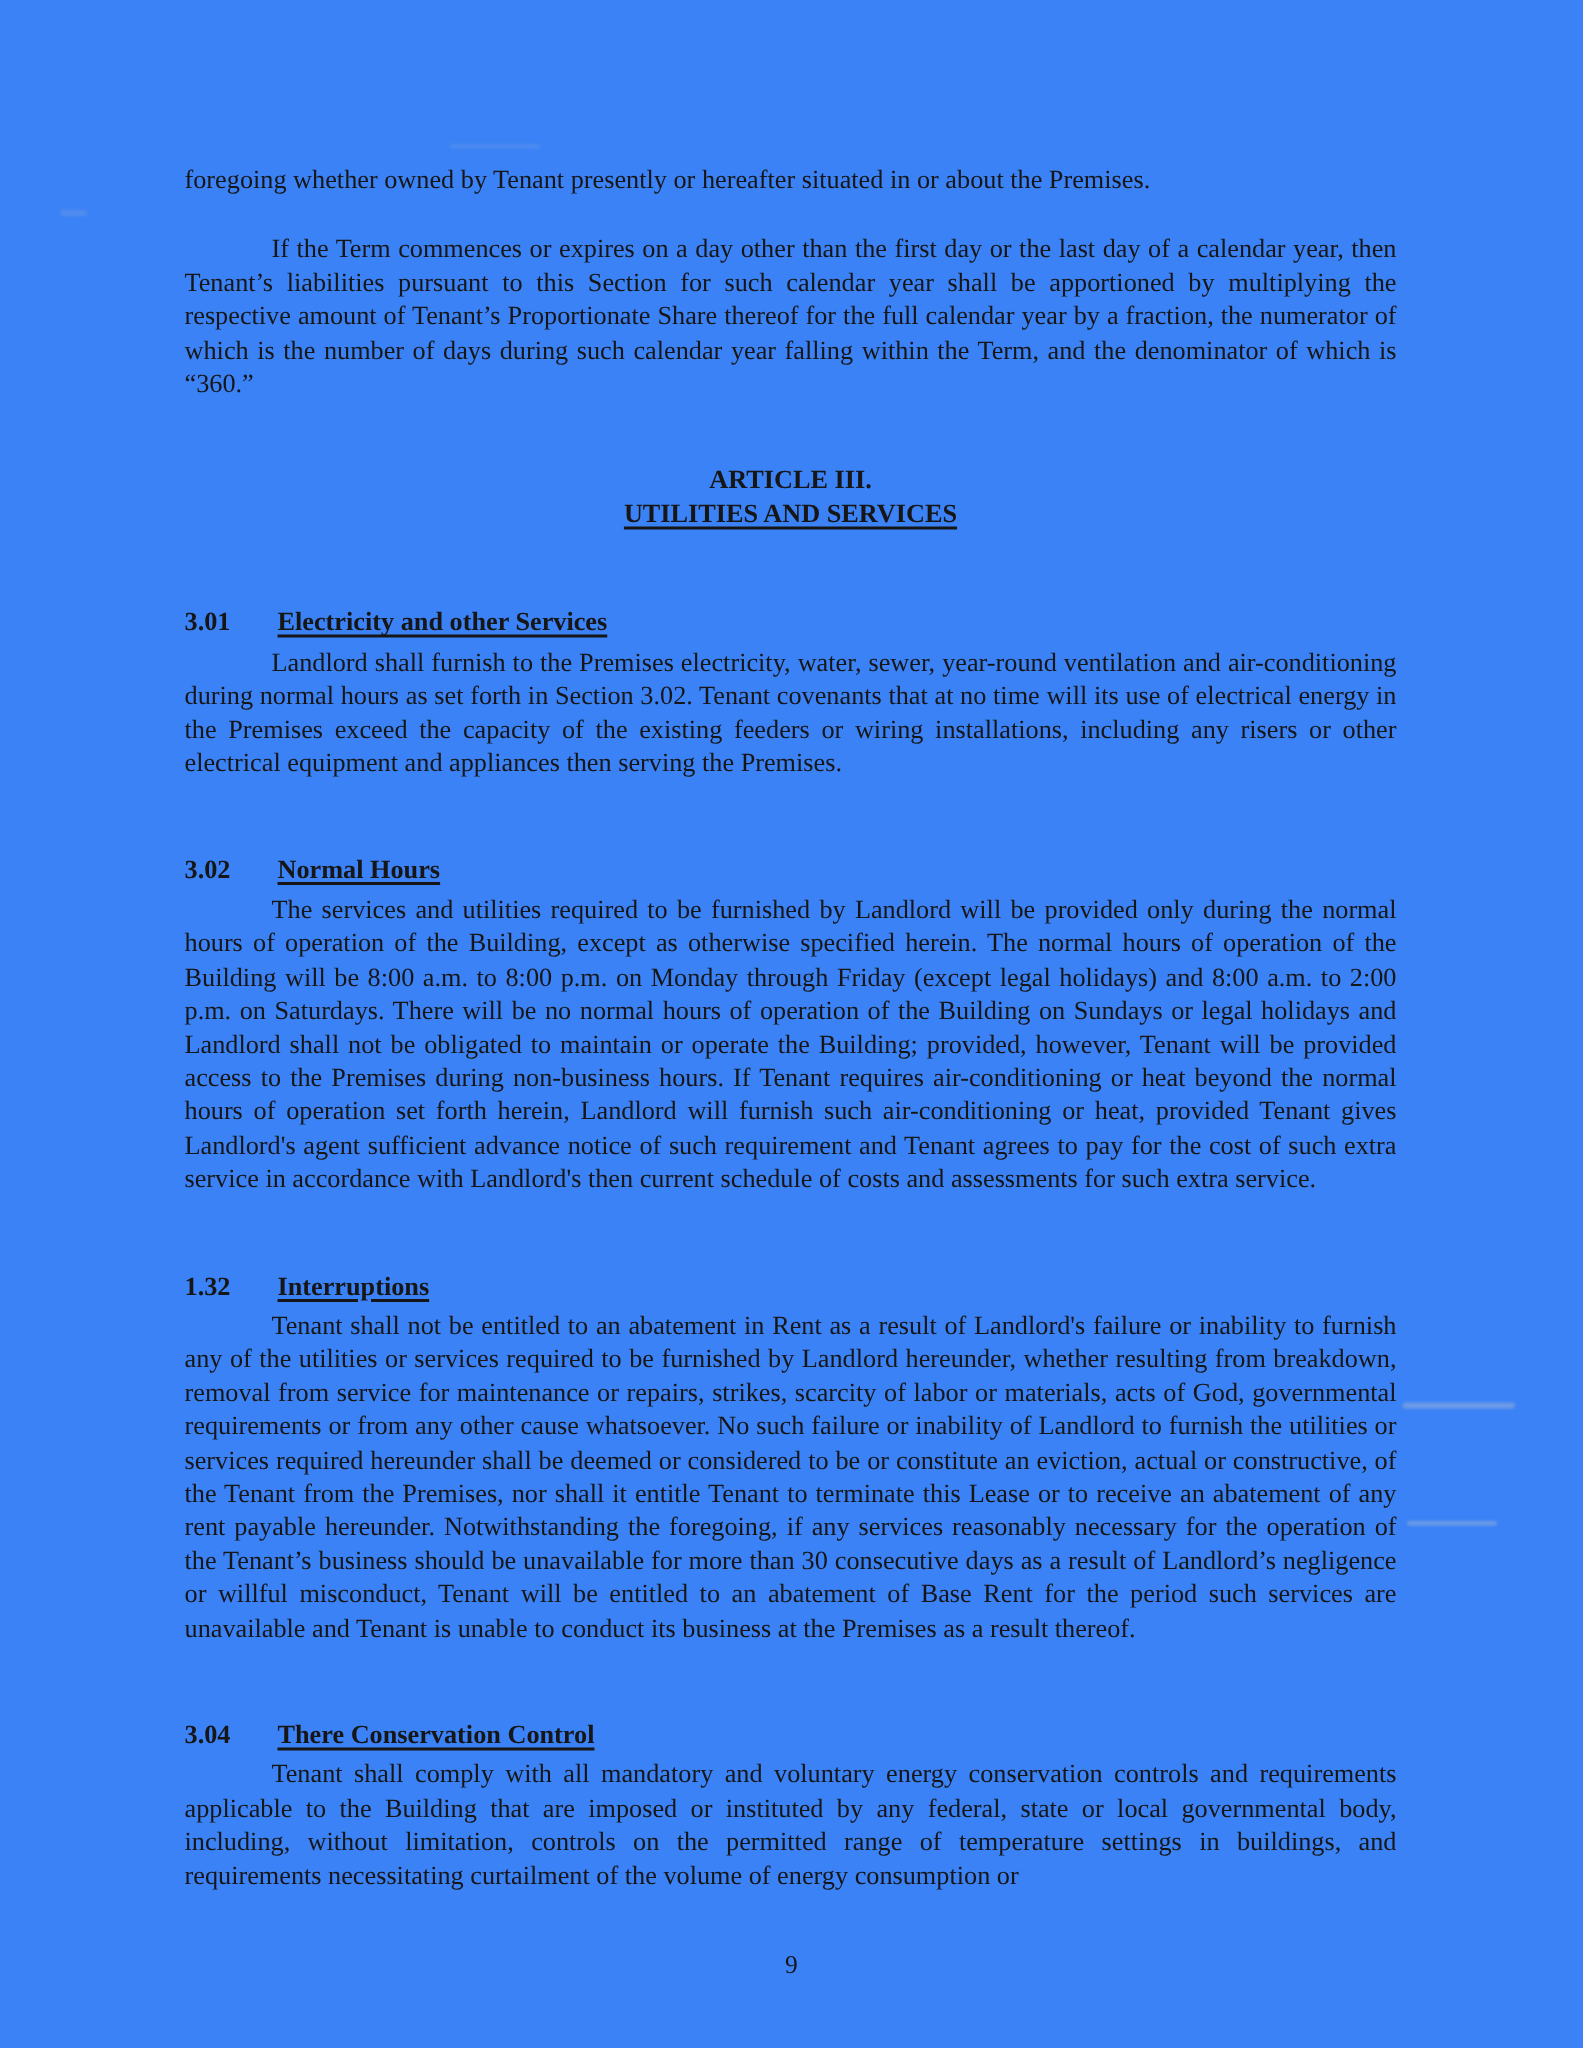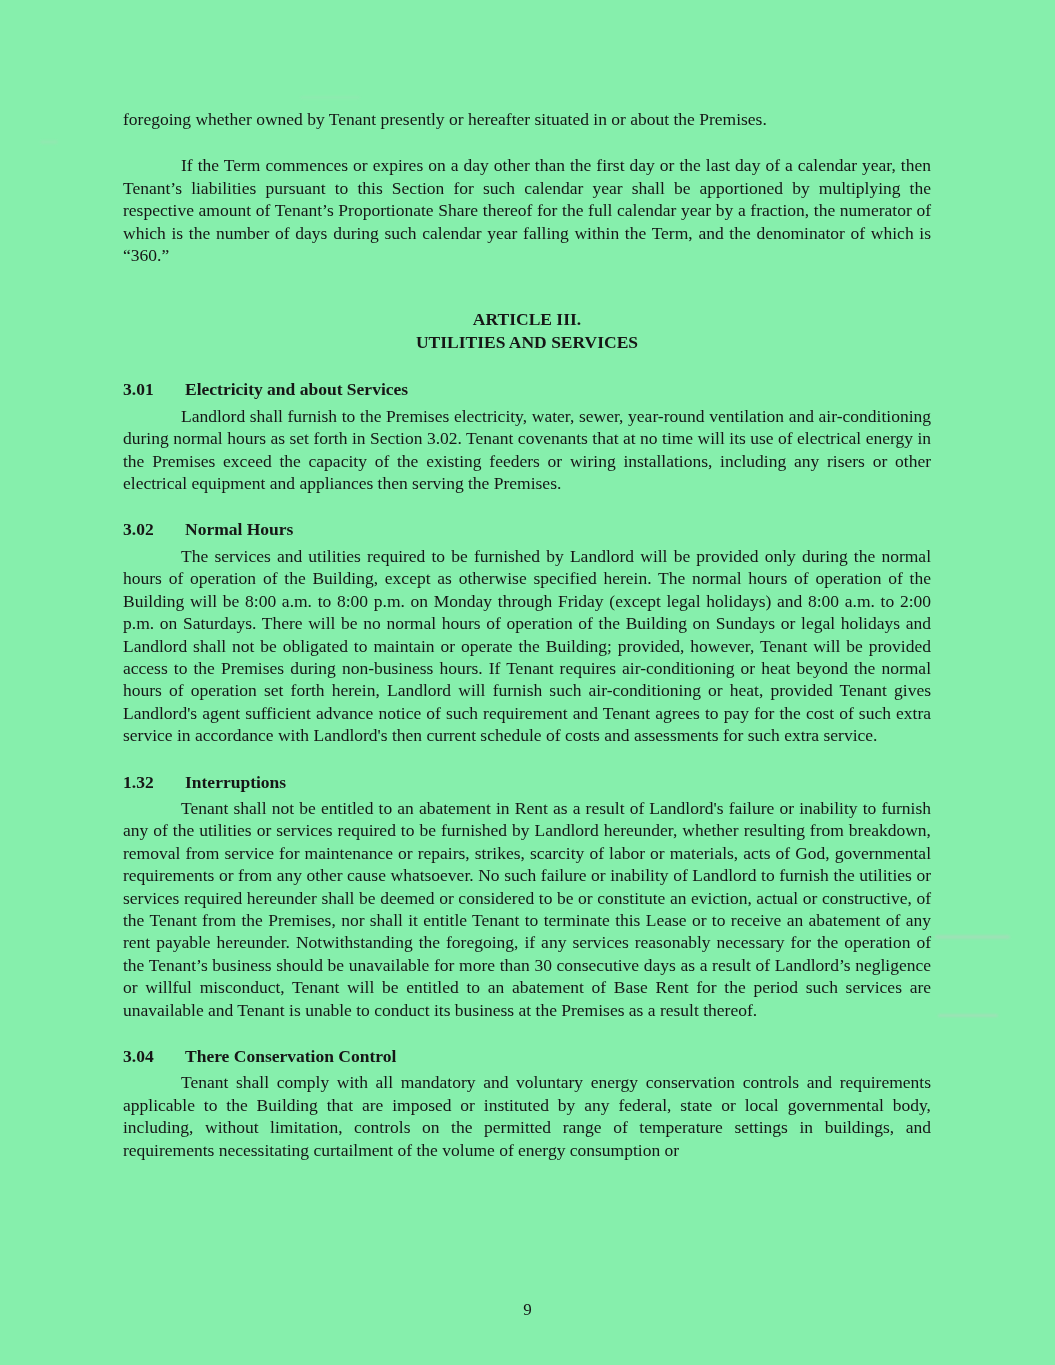--- a/index.html
+++ b/index.html
@@ -5,21 +5,21 @@
   html, body {
     margin: 0;
     padding: 0;
     background: #e8e8e8;
   }
   .page {
     position: relative;
     width: 1055px;
     height: 1365px;
     margin: 0 auto;
-    background: #86efac;
+    background: #3b82f6;
     color: #161616;
     font-family: "Liberation Serif", "DejaVu Serif", serif;
     font-size: 17.5px;
     line-height: 22.4px;
     overflow: hidden;
   }
   
   .artifact {
     position: absolute;
     background: #c9c9c9;
@@ -40,31 +40,33 @@
   }
   p {
     margin: 0;
     text-align: justify;
   }
   p.indented { text-indent: 58px; }
   .para-gap        { margin-top: 24px; }
   .article-head    { margin-top: 42px; text-align: center; font-weight: bold; line-height: 23px; }
   .article-sub     { text-align: center; font-weight: bold; line-height: 23px; }
   .underlined {
+    text-decoration: underline;
     text-decoration-thickness: 2px;
     text-underline-offset: 3px;
   }
   .section-head {
     margin-top: 24px;
     font-weight: bold;
     text-align: left;
   }
   .section-num {
     display: inline-block;
     width: 62px;
+    margin-top: 25px;
   }
   .section-body { margin-top: 4px; }
 
   .page-number {
     position: absolute;
     left: 0;
     right: 0;
     bottom: 44px;
     text-align: center;
     font-size: 17px;
@@ -86,21 +88,21 @@
 
     <p class="indented para-gap">If the Term commences or expires on a day other than the first day or the last day of a calendar year, then Tenant’s liabilities pursuant to this Section for such calendar year shall be apportioned by multiplying the respective amount of Tenant’s Proportionate Share thereof for the full calendar year by a fraction, the numerator of which is the number of days during such calendar year falling within the Term, and the denominator of which is “360.”</p>
 
     <div class="article-head">ARTICLE III.</div>
 
     <div class="article-sub">
       <span class="underlined">UTILITIES AND SERVICES</span>
     </div>
 
     <div class="section-head">
-      <span class="section-num">3.01</span><span class="underlined">Electricity and about Services</span>
+      <span class="section-num">3.01</span><span class="underlined">Electricity and other Services</span>
     </div>
     <p class="indented section-body">Landlord shall furnish to the Premises electricity, water, sewer, year-round ventilation and air-conditioning during normal hours as set forth in Section 3.02. Tenant covenants that at no time will its use of electrical energy in the Premises exceed the capacity of the existing feeders or wiring installations, including any risers or other electrical equipment and appliances then serving the Premises.</p>
 
     <div class="section-head">
       <span class="section-num">3.02</span><span class="underlined">Normal Hours</span>
     </div>
     <p class="indented section-body">The services and utilities required to be furnished by Landlord will be provided only during the normal hours of operation of the Building, except as otherwise specified herein. The normal hours of operation of the Building will be 8:00 a.m. to 8:00 p.m. on Monday through Friday (except legal holidays) and 8:00 a.m. to 2:00 p.m. on Saturdays. There will be no normal hours of operation of the Building on Sundays or legal holidays and Landlord shall not be obligated to maintain or operate the Building; provided, however, Tenant will be provided access to the Premises during non-business hours. If Tenant requires air-conditioning or heat beyond the normal hours of operation set forth herein, Landlord will furnish such air-conditioning or heat, provided Tenant gives Landlord's agent sufficient advance notice of such requirement and Tenant agrees to pay for the cost of such extra service in accordance with Landlord's then current schedule of costs and assessments for such extra service.</p>
 
     <div class="section-head">
       <span class="section-num">1.32</span><span class="underlined">Interruptions</span>

